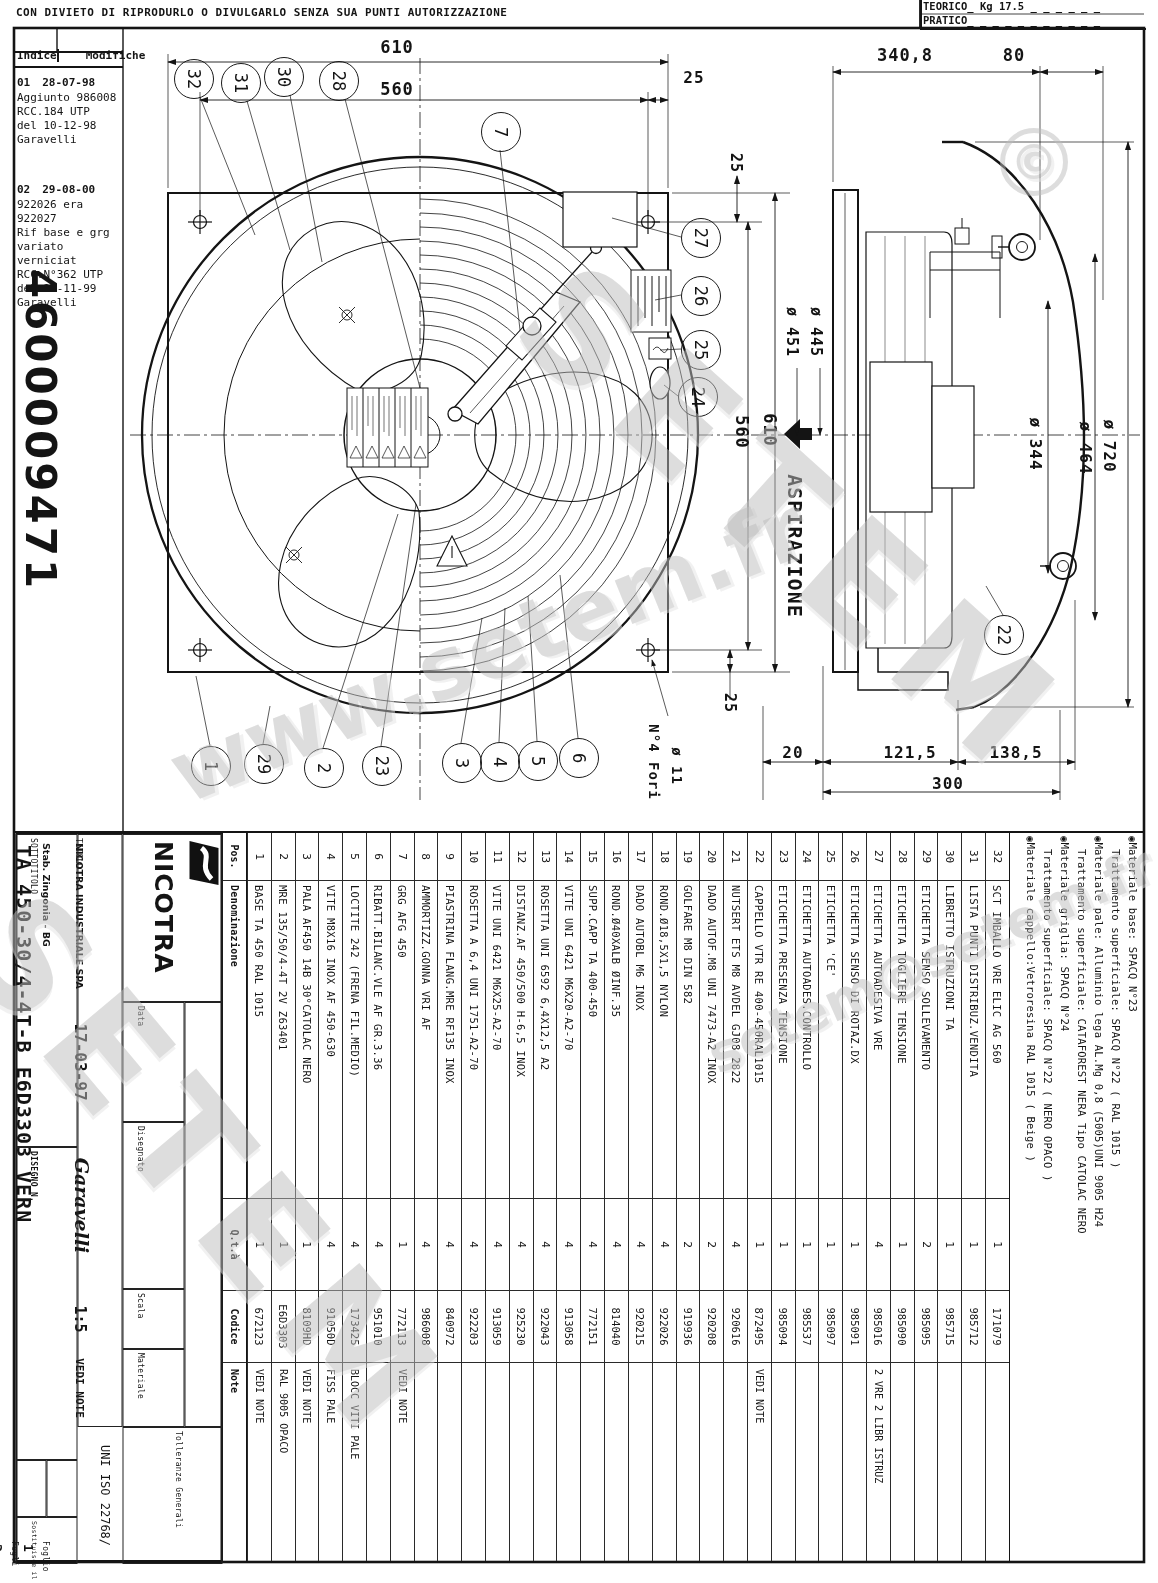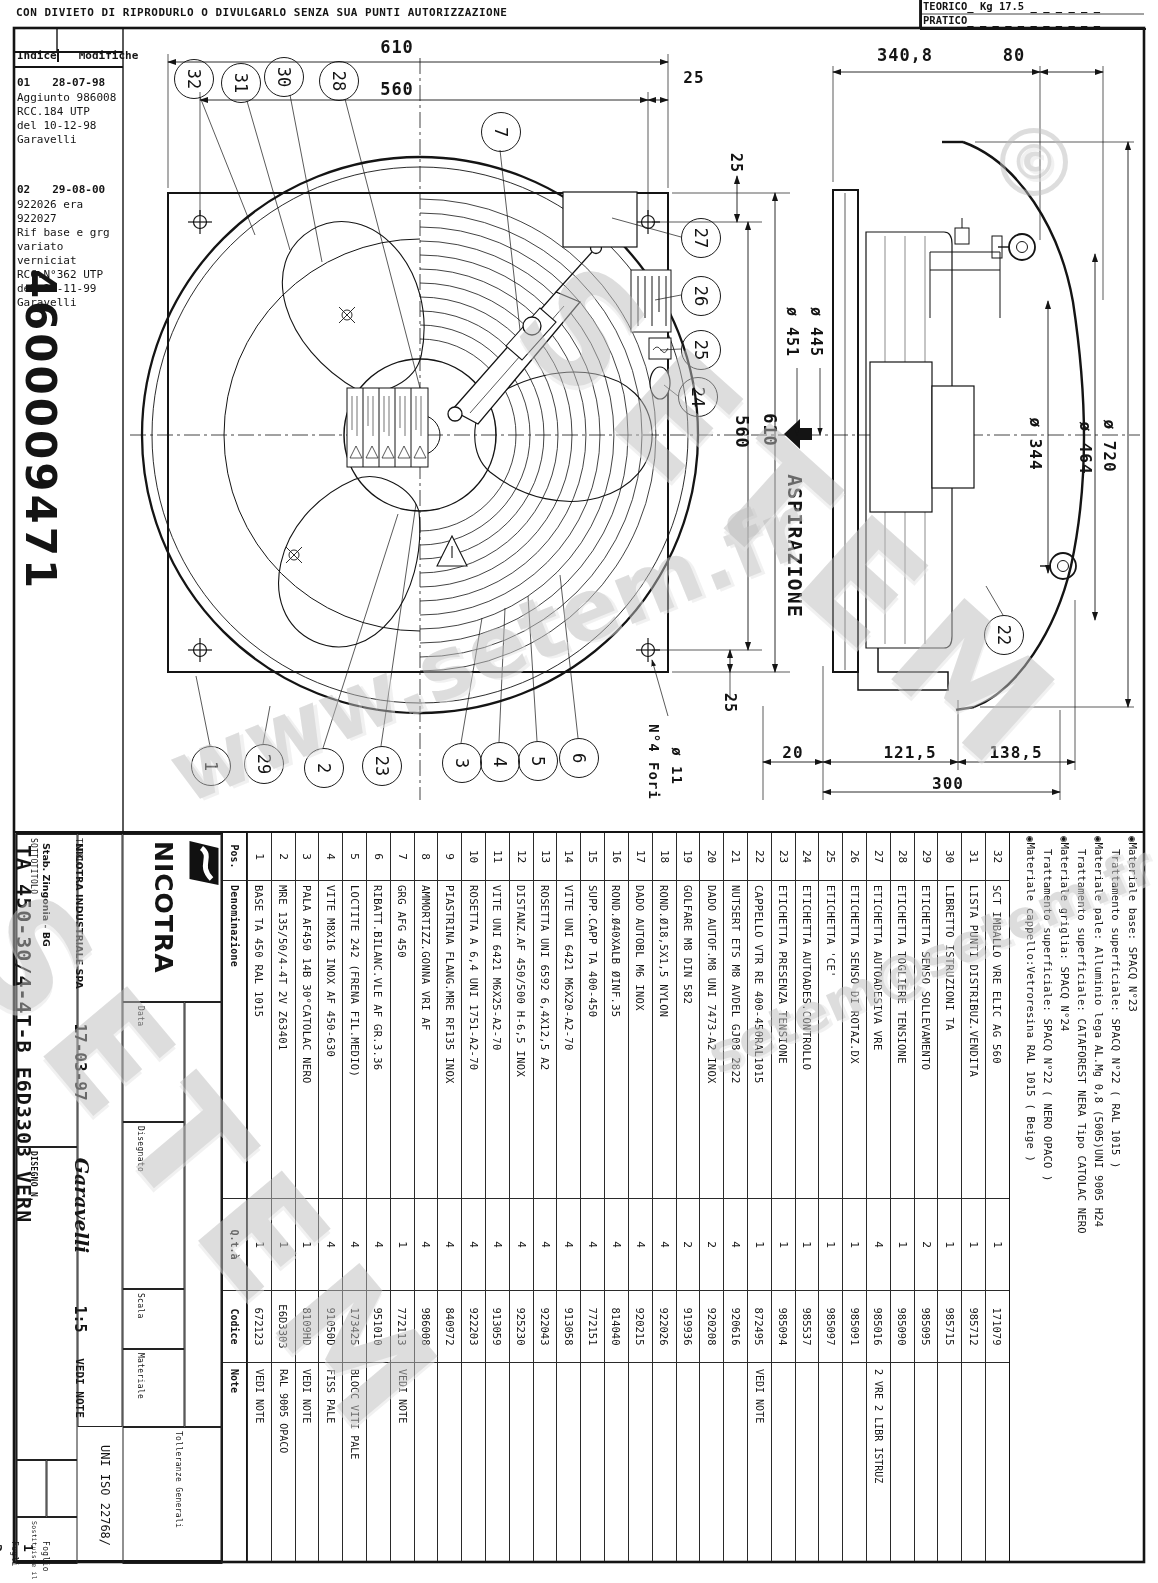--- a/index.html
+++ b/index.html
@@ -16,23 +16,23 @@
   .dim{position:absolute;z-index:3;transform:translate(-50%,-50%);font-weight:bold;font-size:17px;letter-spacing:1px;white-space:pre;}
   .dim.rot{transform:translate(-50%,-50%) rotate(90deg);}
   .balloon{position:absolute;z-index:4;width:38px;height:38px;border:1.4px solid #1b1b1b;border-radius:50%;
            display:flex;align-items:center;justify-content:center;font-size:17px;background:rgba(255,255,255,.0);}
   .balloon span{transform:rotate(90deg);display:block;}
   .bignum{font-size:42px;font-weight:bold;letter-spacing:3px;font-family:"DejaVu Sans",sans-serif;}
   
   .revtable{position:absolute;left:15px;top:44px;width:108px;z-index:3;font-size:11px;}
   .revhead{display:flex;border-bottom:2px solid #141414;font-weight:bold;height:22px;align-items:center;}
   .revhead .c1{width:42px;border-right:2px solid #141414;padding-left:2px;}
-  .revhead .c2{padding-left:20px;}
+  .revhead .c2{padding-left:20px;margin-left:7px;}
   .reventry{margin-top:8px;}
-  .revmeta{font-weight:bold;display:flex;gap:22px;padding-left:2px;}
+  .revmeta{font-weight:bold;display:flex;gap:12px;padding-left:2px;}
   .revtext{white-space:pre-line;padding:2px 0 0 2px;line-height:14px;}
   
   .bom{background:transparent;z-index:3;display:flex;flex-direction:column;border:1.6px solid #141414;box-sizing:border-box;}
   .bomrow{flex:1;display:flex;border-bottom:.8px solid #2a2a2a;box-sizing:border-box;align-items:center;}
   .bomrow:last-child{border-bottom:none;border-top:1.6px solid #141414;}
   .bomrow>div{height:100%;display:flex;align-items:center;box-sizing:border-box;border-right:.8px solid #2a2a2a;overflow:hidden;}
   .b-pos{width:48px;justify-content:center;font-size:11px;}
   .b-den{width:318px;padding-left:4px;font-size:10.5px;letter-spacing:.3px;}
   .b-qta{width:92px;justify-content:center;font-size:11px;}
   .b-cod{width:72px;justify-content:center;font-size:10.5px;}

